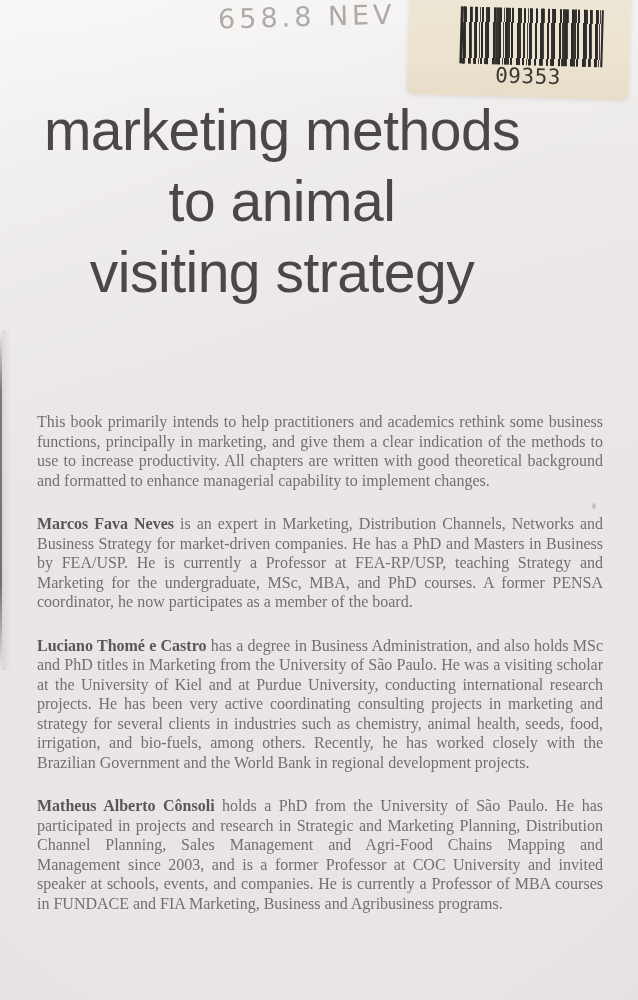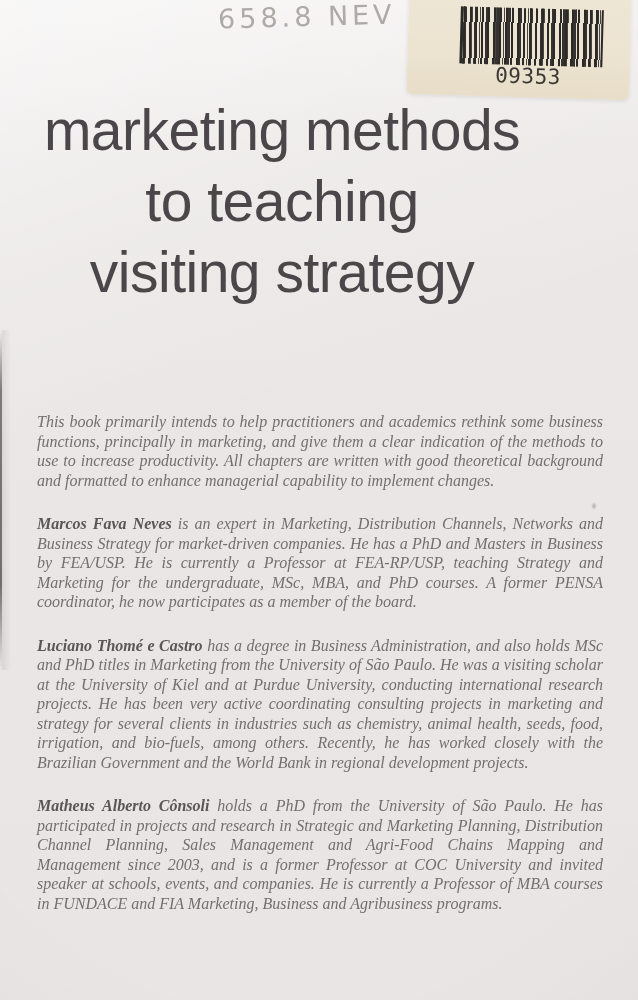--- a/index.html
+++ b/index.html
@@ -63,21 +63,21 @@
     font-size:57px;line-height:71px;
     color:#4b4649;letter-spacing:-0.5px;
     font-weight:400;
   }
   
   .copy{
     position:absolute;left:37px;top:412px;width:566px;
     font-size:16px;line-height:19.5px;color:#756e71;
     text-align:justify;
   }
-  .copy p{margin:0 0 24px 0;font-style:italic;}
+  .copy p{margin:0 0 24px 0;}
   .copy strong{color:#5b5558;font-weight:bold;}
   .smudge{
     position:absolute;left:591px;top:502px;width:6px;height:8px;
     background:radial-gradient(ellipse at center, rgba(110,102,105,0.45), rgba(110,102,105,0) 70%);
   }
 </style>
 </head>
 <body>
 
 <div class="page">
@@ -87,21 +87,21 @@
 
   <div class="callnum">658.8 NEV</div>
 
   <div class="sticker">
     <div class="bars"></div>
     <div class="barnum">09353</div>
   </div>
 
   <div class="title">
     <div>marketing methods</div>
-    <div>to teaching</div>
+    <div>to animal</div>
     <div>visiting strategy</div>
   </div>
 
   <div class="copy">
     <p>This book primarily intends to help practitioners and academics rethink some business functions, principally in marketing, and give them a clear indication of the methods to use to increase productivity. All chapters are written with good theoretical background and formatted to enhance managerial capability to implement changes.</p>
 
     <p><strong>Marcos Fava Neves</strong> <span>is an expert in Marketing, Distribution Channels, Networks and Business Strategy for market-driven companies. He has a PhD and Masters in Business by FEA/USP. He is currently a Professor at FEA-RP/USP, teaching Strategy and Marketing for the undergraduate, MSc, MBA, and PhD courses. A former PENSA coordinator, he now participates as a member of the board.</span></p>
 
     <p><strong>Luciano Thomé e Castro</strong> <span>has a degree in Business Administration, and also holds MSc and PhD titles in Marketing from the University of São Paulo. He was a visiting scholar at the University of Kiel and at Purdue University, conducting international research projects. He has been very active coordinating consulting projects in marketing and strategy for several clients in industries such as chemistry, animal health, seeds, food, irrigation, and bio-fuels, among others. Recently, he has worked closely with the Brazilian Government and the World Bank in regional development projects.</span></p>
 

